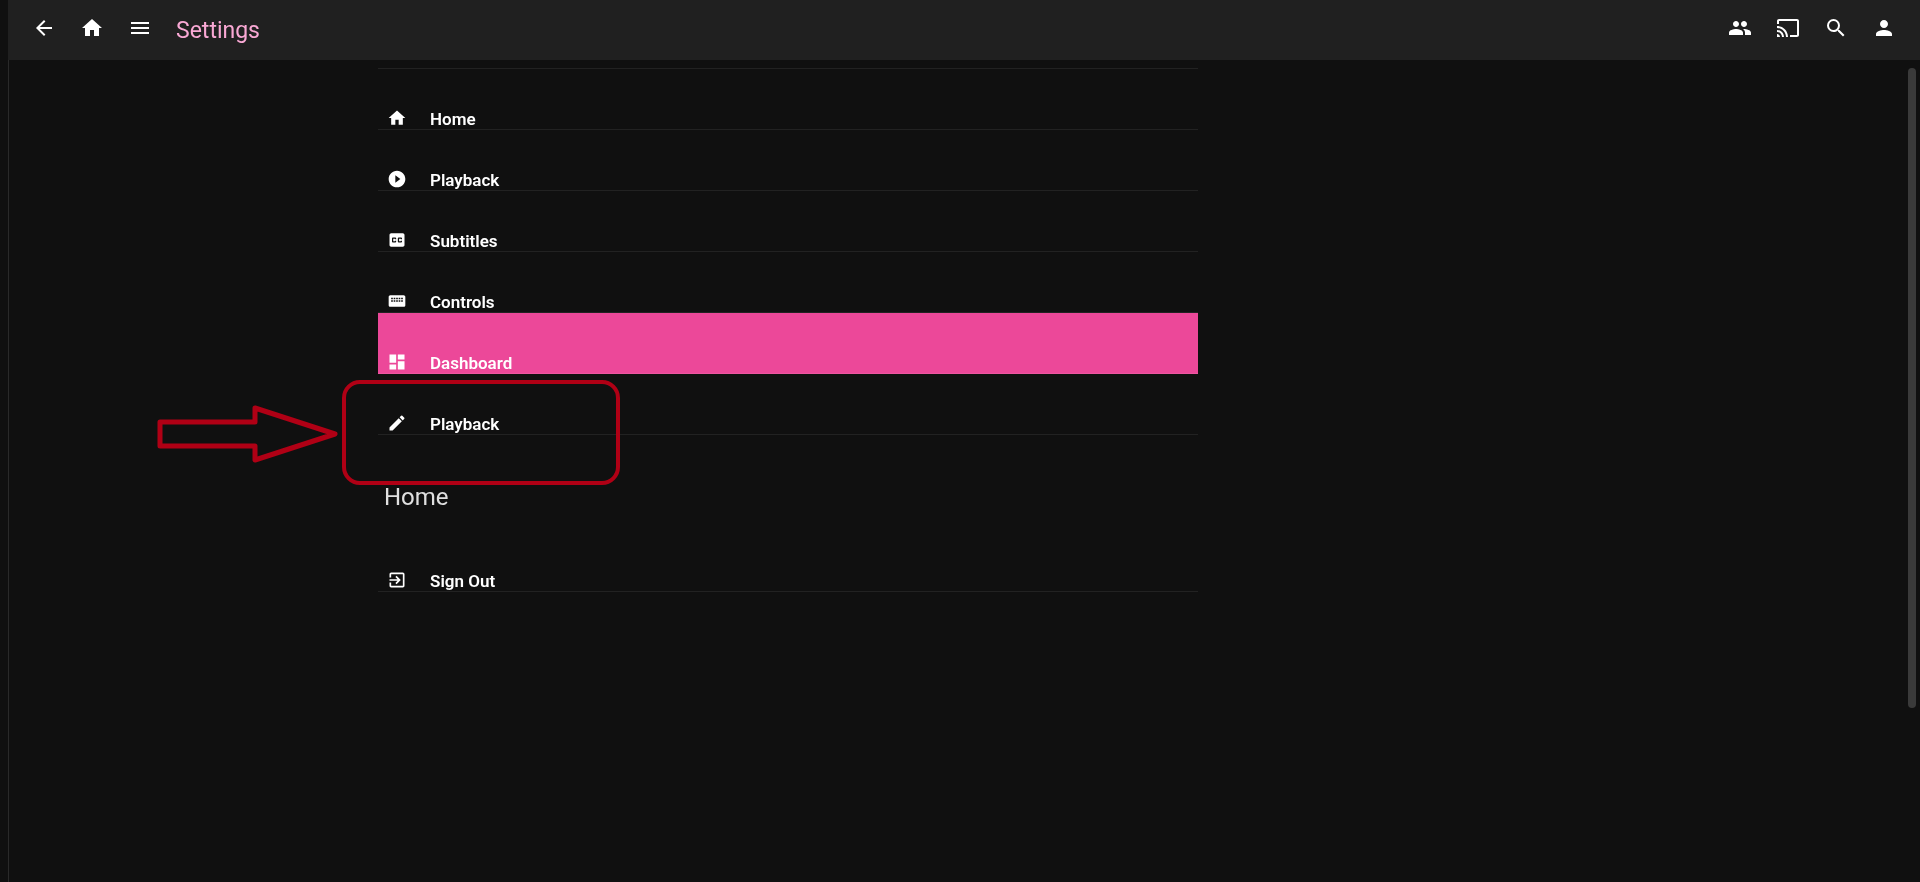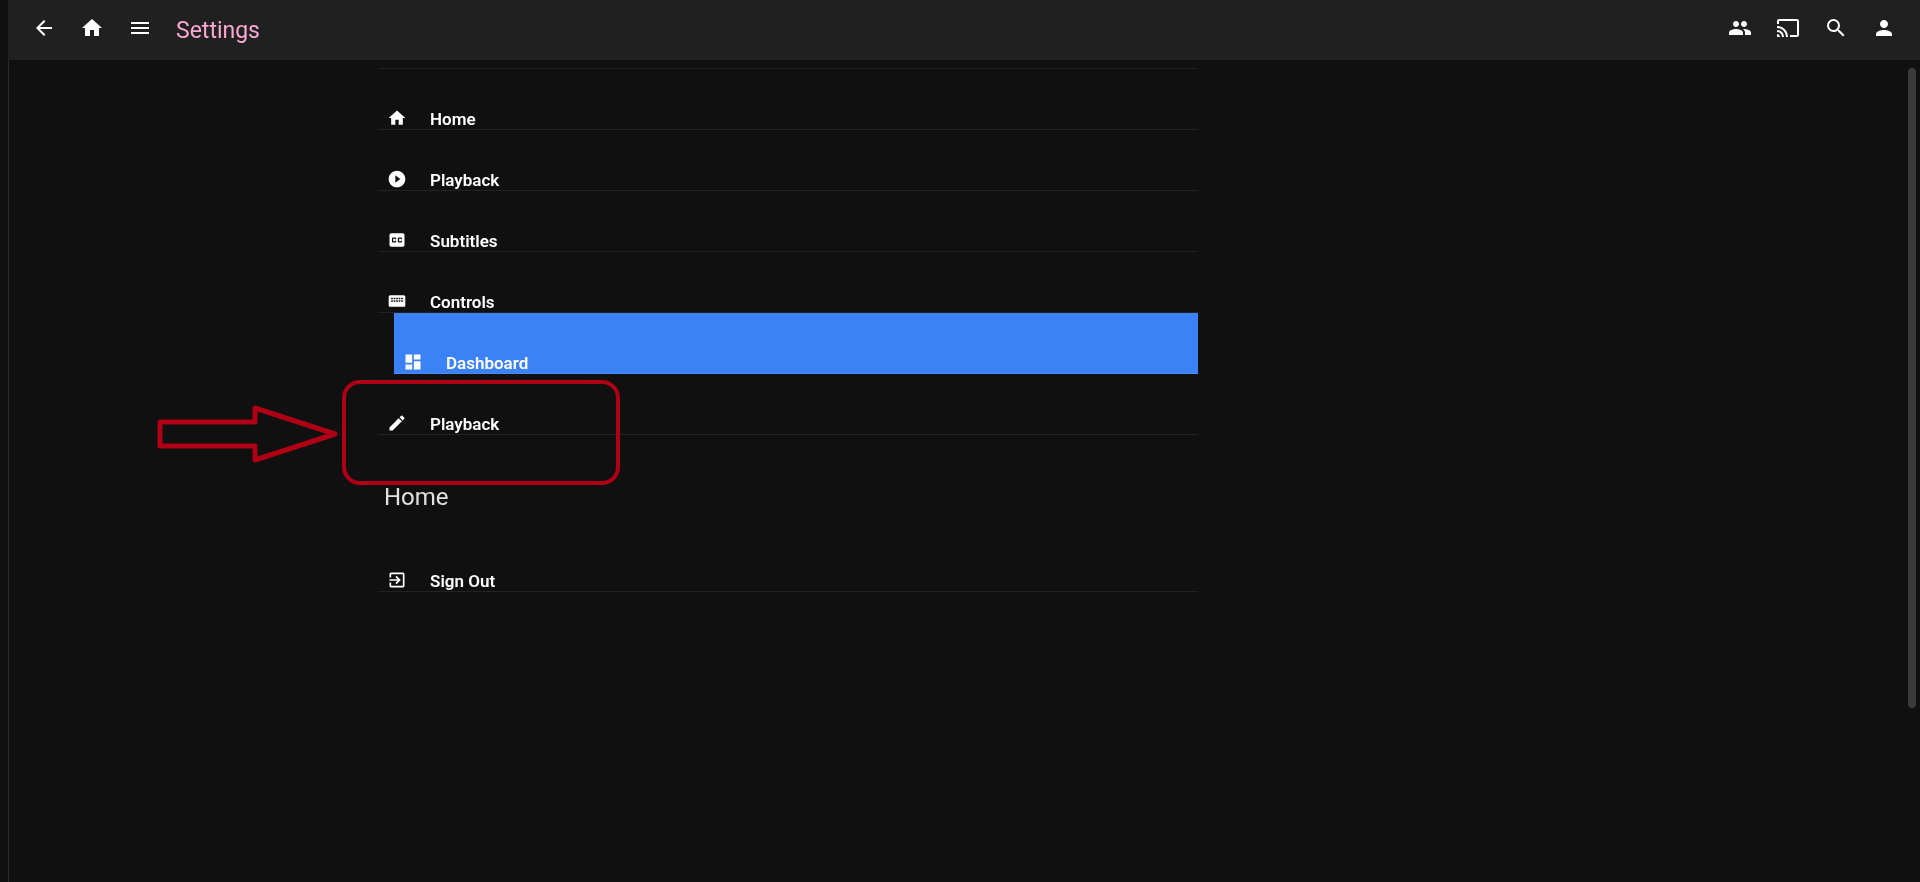--- a/index.html
+++ b/index.html
@@ -64,22 +64,21 @@
   }
   .list-item {
     display: flex;
     align-items: flex-end;
     height: 61px;
     border-bottom: 1px solid rgba(255,255,255,0.08);
     padding: 0 8px;
     cursor: pointer;
   }
   .list-item.highlighted {
-    background: #3b82f6;
-    margin-left: 16px;
+    background: #ec4899;
   }
   .list-item .item-icon {
     width: 22px;
     height: 22px;
     margin-right: 22px;
     display: flex;
     align-items: center;
     justify-content: center;
   }
   .list-item .item-icon svg { width: 20px; height: 20px; fill: #fff; }

